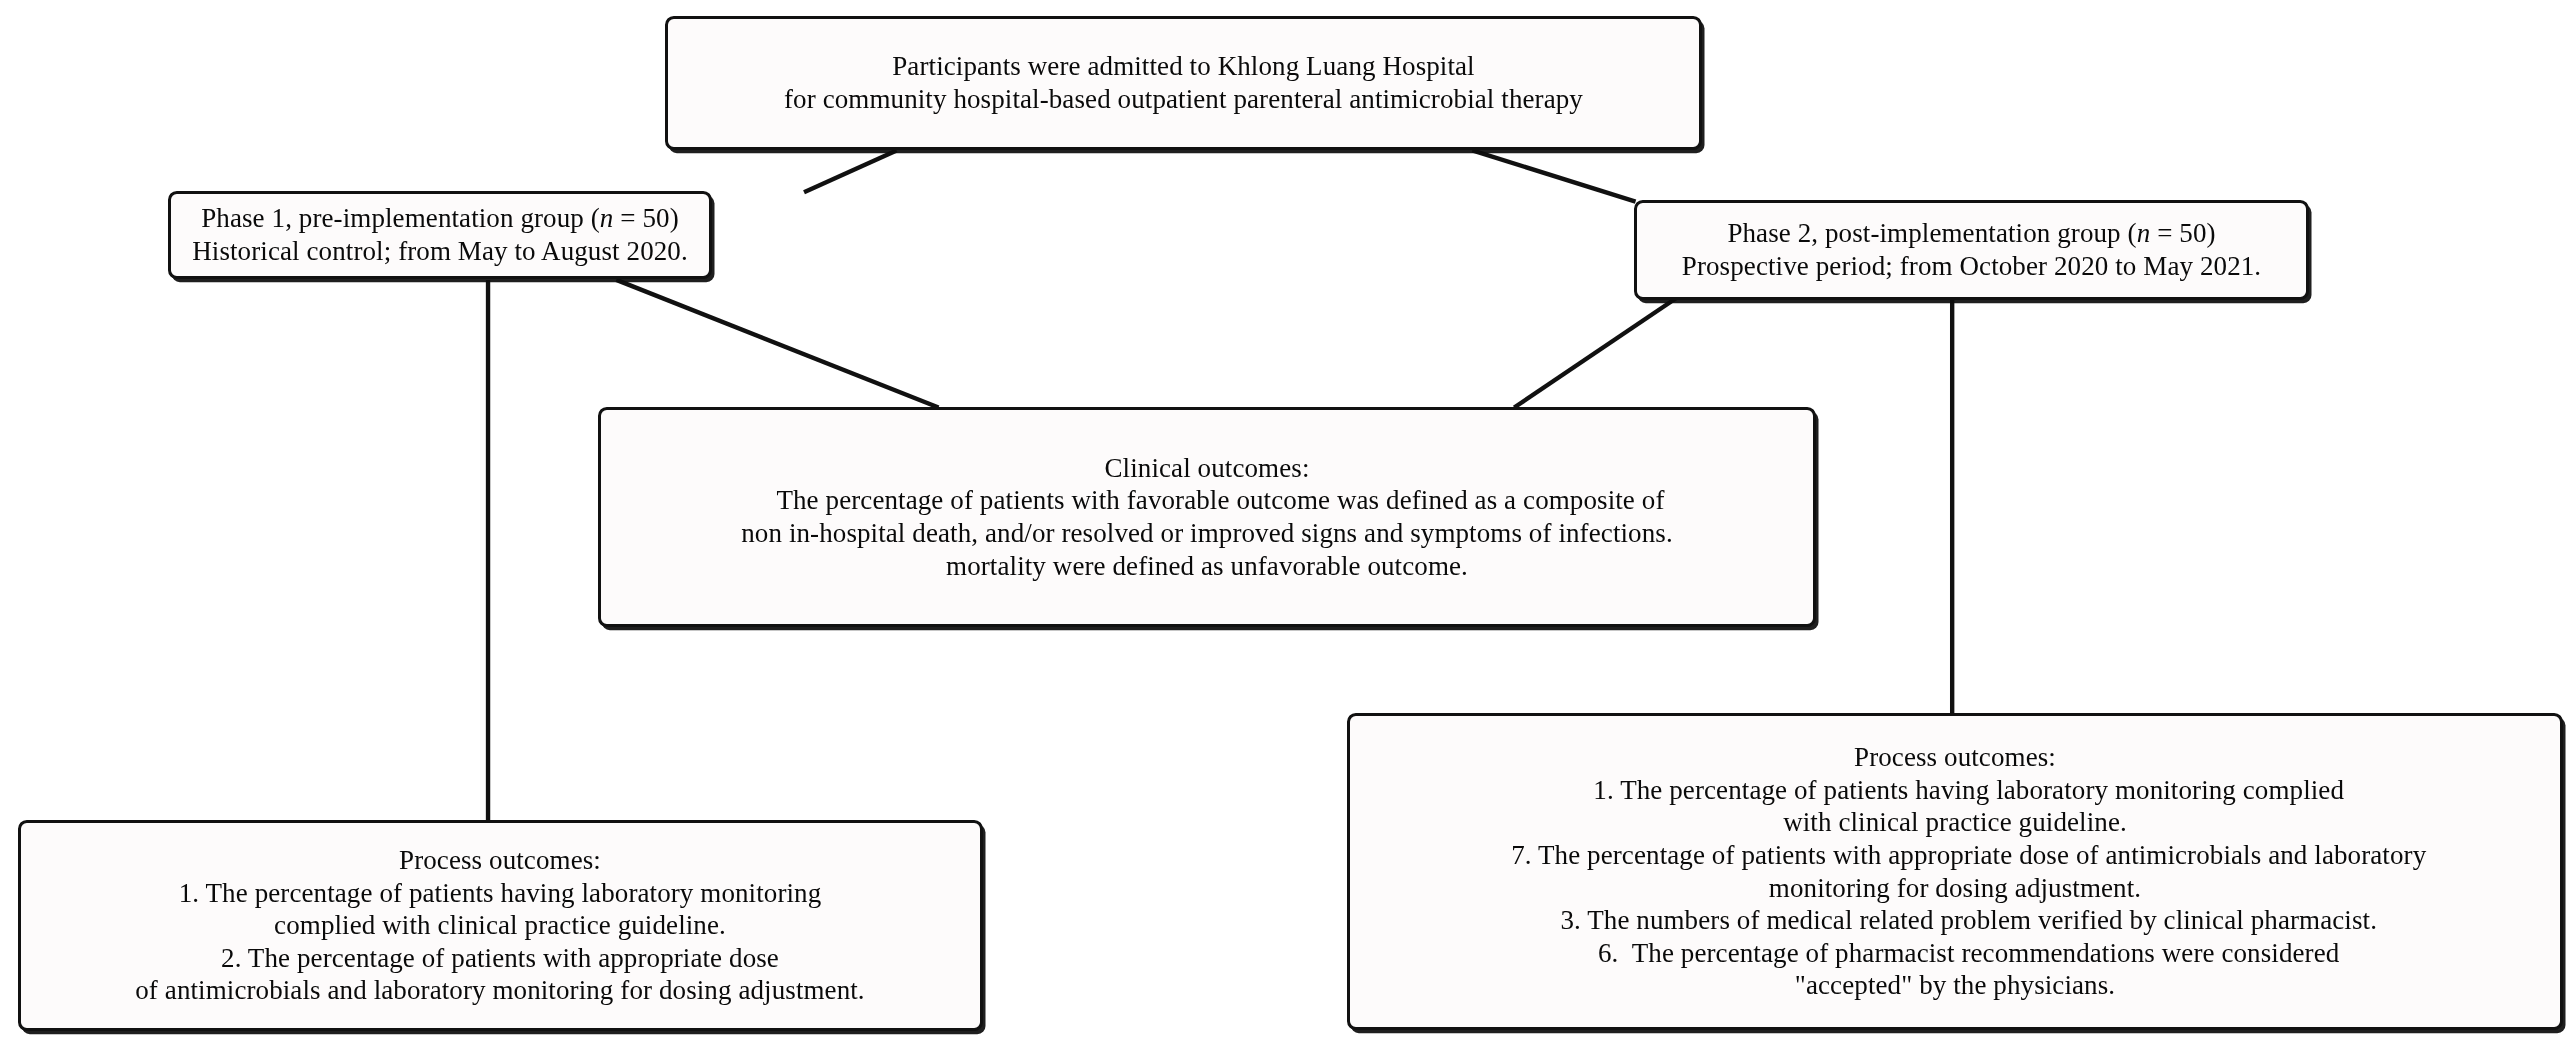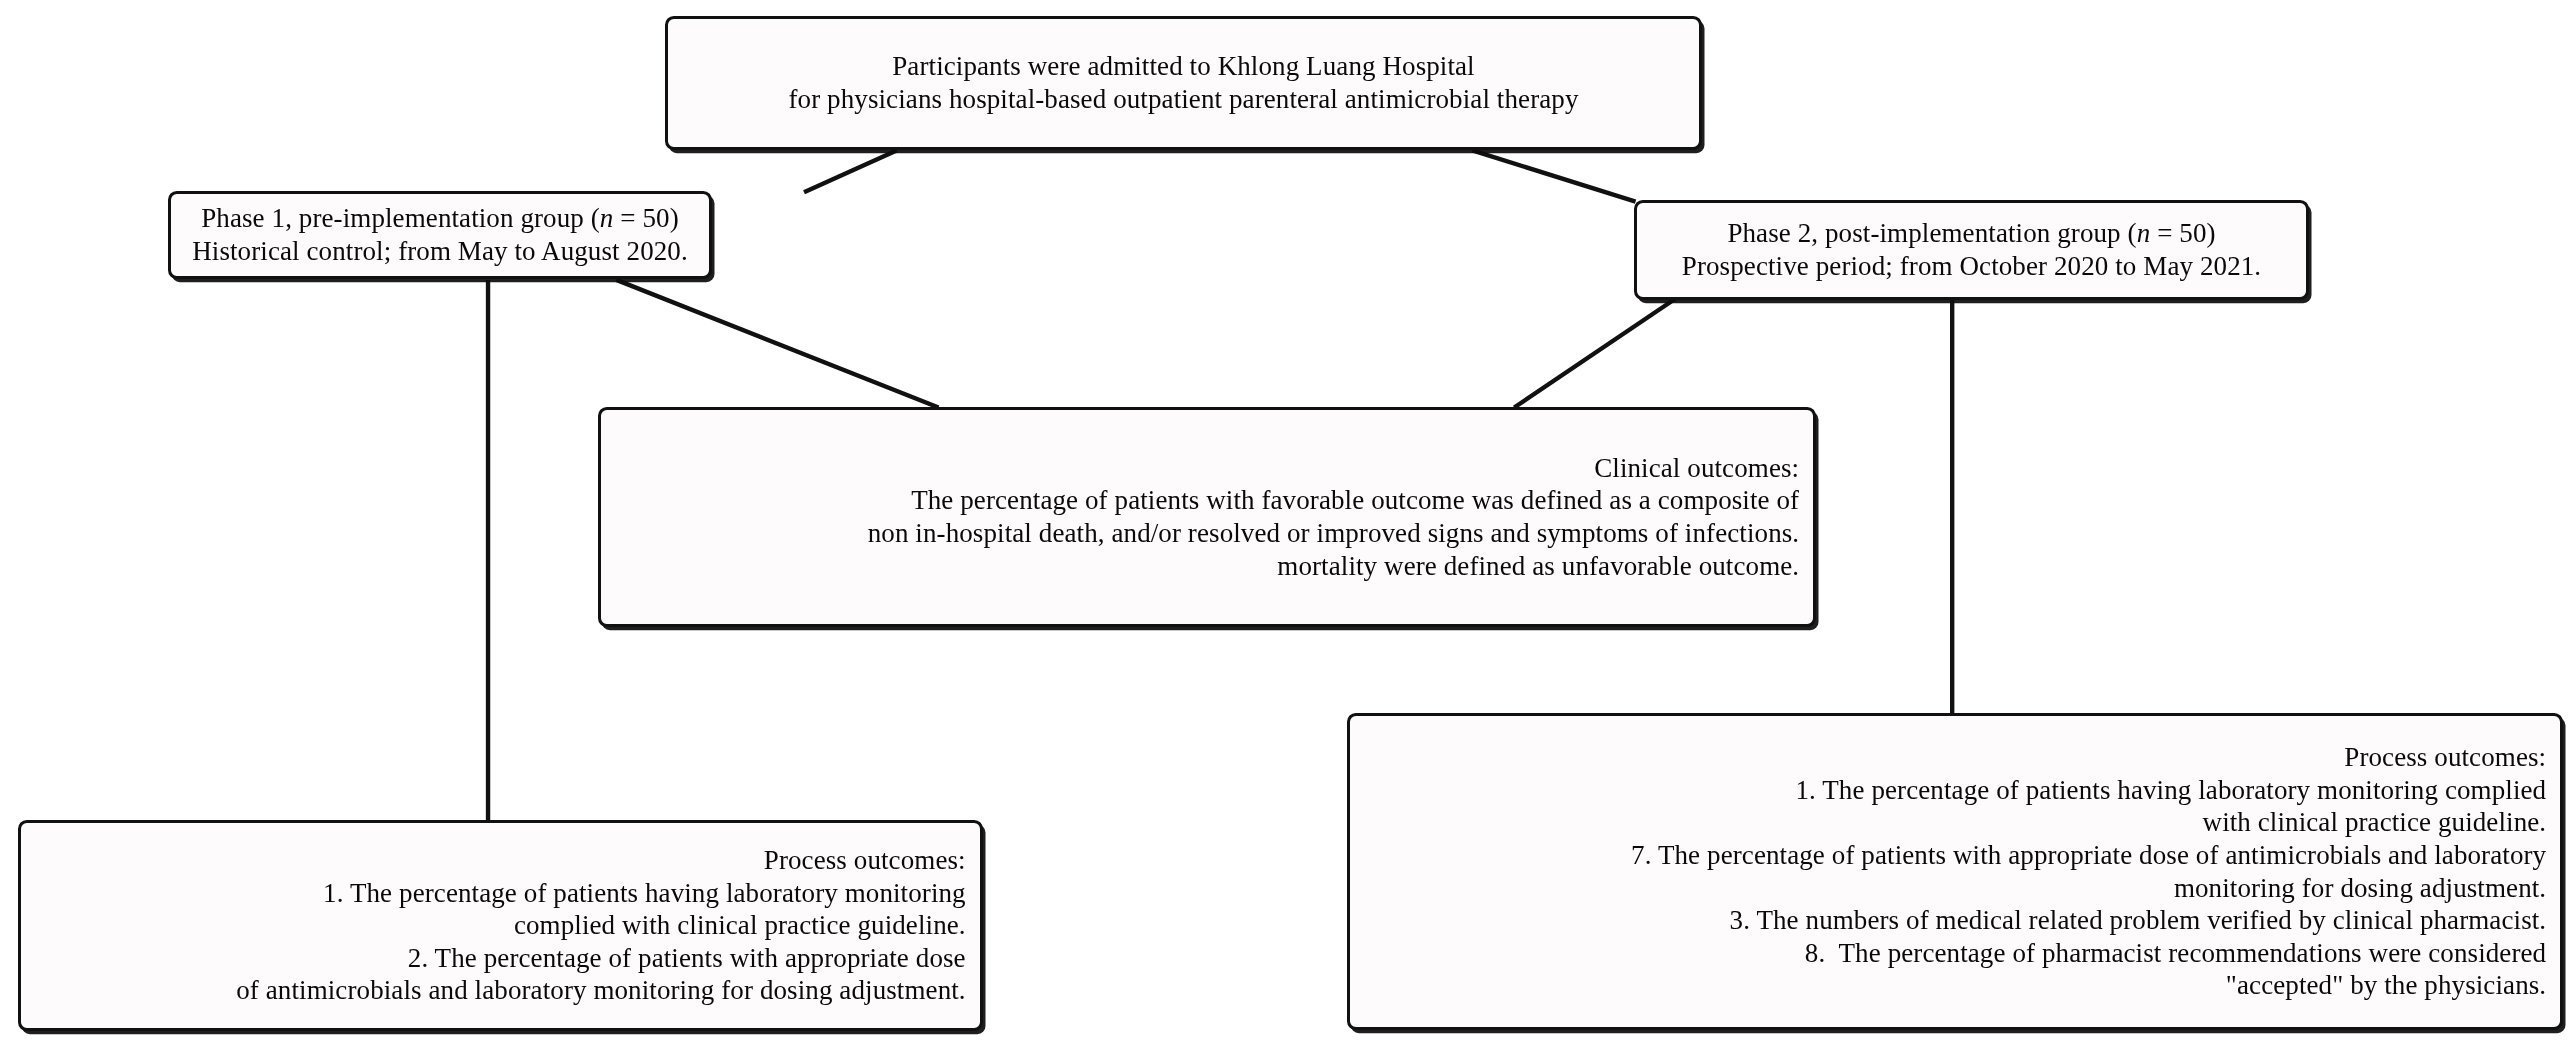--- a/index.html
+++ b/index.html
@@ -37,21 +37,21 @@
   }
   .node .line {
     display: block;
     color: #0a0a0a;
     font-size: 27px;
     line-height: 1.21;
     white-space: pre;
     letter-spacing: 0.1px;
   }
   .centered .line { text-align: center; }
-  .left .line { text-align: right; }
+  .left .line { text-align: center; }
 
   
   #node-admission {
     left: 665px; top: 15.6px; width: 1037px; height: 134px;
     padding: 6.3px 16.3px;
   }
   #node-phase1 {
     left: 168px; top: 191px; width: 544px; height: 88px;
     padding: 3.8px 12.5px;
   }
@@ -90,21 +90,21 @@
       <path d="M 2700 462 L 2420 651"></path>
 
       <path d="M 780 447 L 780 1312"></path>
 
       <path d="M 3120 462 L 3120 1142"></path>
     </g>
   </svg>
 
   <div class="node centered" id="node-admission">
     <span class="line">Participants were admitted to Khlong Luang Hospital</span>
-    <span class="line">for physicians hospital-based outpatient parenteral antimicrobial therapy</span>
+    <span class="line">for community hospital-based outpatient parenteral antimicrobial therapy</span>
   </div>
 
   <div class="node centered" id="node-phase1">
     <span class="line">Phase 1, pre-implementation group (<span class="ital">n</span> = 50)</span>
     <span class="line">Historical control; from May to August 2020.</span>
   </div>
 
   <div class="node centered" id="node-phase2">
     <span class="line">Phase 2, post-implementation group (<span class="ital">n</span> = 50)</span>
     <span class="line">Prospective period; from October 2020 to May 2021.</span>
@@ -125,18 +125,18 @@
     <span class="line">of antimicrobials and laboratory monitoring for dosing adjustment.</span>
   </div>
 
   <div class="node left" id="node-process-right">
     <span class="line">Process outcomes:</span>
     <span class="line">    1. The percentage of patients having laboratory monitoring complied</span>
     <span class="line">with clinical practice guideline.</span>
     <span class="line">    7. The percentage of patients with appropriate dose of antimicrobials and laboratory</span>
     <span class="line">monitoring for dosing adjustment.</span>
     <span class="line">    3. The numbers of medical related problem verified by clinical pharmacist.</span>
-    <span class="line">    8.  The percentage of pharmacist recommendations were considered</span>
+    <span class="line">    6.  The percentage of pharmacist recommendations were considered</span>
     <span class="line">"accepted" by the physicians.</span>
   </div>
 
 </div>
 
 
 </body></html>

